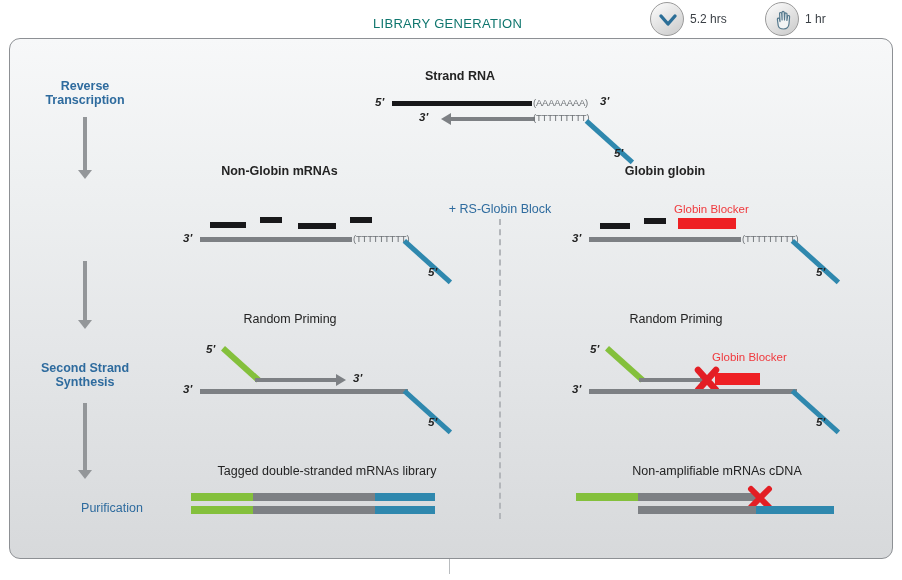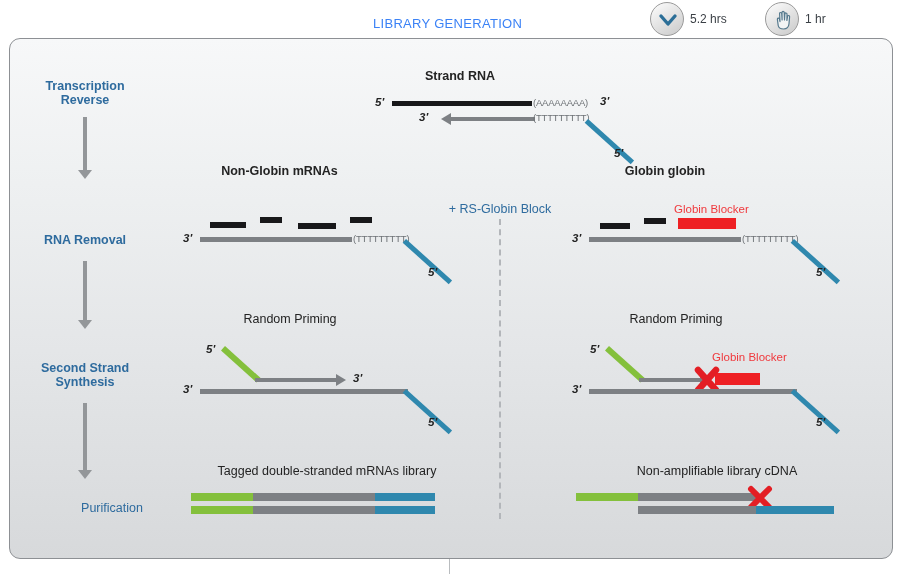--- a/index.html
+++ b/index.html
@@ -11,21 +11,21 @@
     overflow:hidden;
     position:relative;
   }
 
   
   #header{
     position:absolute;left:0;top:0;width:902px;height:38px;
   }
   #header-title{
     position:absolute;left:373px;top:16px;
-    font-size:13px;color:#3b82f6;letter-spacing:.3px;
+    font-size:13px;color:#0f766e;letter-spacing:.3px;
     white-space:nowrap;
   }
   .time-chip{position:absolute;top:2px;height:34px;}
   .chip-circle{
     position:absolute;left:0;top:0;width:34px;height:34px;border-radius:50%;
     background:linear-gradient(145deg,#fdfdfd 0%,#e4e4e4 48%,#c9c9c9 100%);
     border:1px solid #9a9a9a;
     box-sizing:border-box;
   }
   .chip-circle svg{position:absolute;left:0;top:0;}
@@ -149,31 +149,28 @@
       </svg>
     </div>
     <div class="chip-label">1 hr</div>
   </div>
 </div>
 
 <div id="panel">
 
   <div id="sidebar">
     <div class="stage-label" id="stage-0">
+      <div>Reverse</div>
       <div>Transcription</div>
-      <div>Reverse</div>
     </div>
     <div class="stage-arrow" id="arrow-0">
       <div class="shaft"></div>
         <div class="head"></div>
     </div>
 
-    <div class="stage-label" id="stage-1">
-      <div>RNA Removal</div>
-    </div>
     <div class="stage-arrow" id="arrow-1">
       <div class="shaft"></div>
         <div class="head"></div>
     </div>
 
     <div class="stage-label" id="stage-2">
       <div>Second Strand</div>
       <div>Synthesis</div>
     </div>
     <div class="stage-arrow" id="arrow-2">
@@ -286,21 +283,21 @@
     <div class="bar green" style="left:181px;top:454px;width:62px;height:8px;"></div>
     <div class="bar gray" style="left:243px;top:454px;width:122px;height:8px;"></div>
     <div class="bar blue" style="left:365px;top:454px;width:60px;height:8px;"></div>
 
     <div class="bar green" style="left:181px;top:467px;width:62px;height:8px;"></div>
     <div class="bar gray" style="left:243px;top:467px;width:122px;height:8px;"></div>
     <div class="bar blue" style="left:365px;top:467px;width:60px;height:8px;"></div>
   </div>
 
   <div class="dg" id="row-pu-right">
-    <div class="dg-title" style="left:592px;top:425px;width:230px;">Non-amplifiable library cDNA</div>
+    <div class="dg-title" style="left:592px;top:425px;width:230px;">Non-amplifiable mRNAs cDNA</div>
 
     <div class="bar green" style="left:566px;top:454px;width:62px;height:8px;"></div>
     <div class="bar gray" style="left:628px;top:454px;width:118px;height:8px;"></div>
     <div class="xmark" style="left:736px;top:446px;">
       <svg width="28" height="26" viewBox="0 0 28 26">
         <path d="M5 4 L23 22 M23 4 L5 22" stroke="#e31e24" stroke-width="6" stroke-linecap="round"></path>
       </svg>
     </div>
 
     <div class="bar gray" style="left:628px;top:467px;width:118px;height:8px;"></div>

